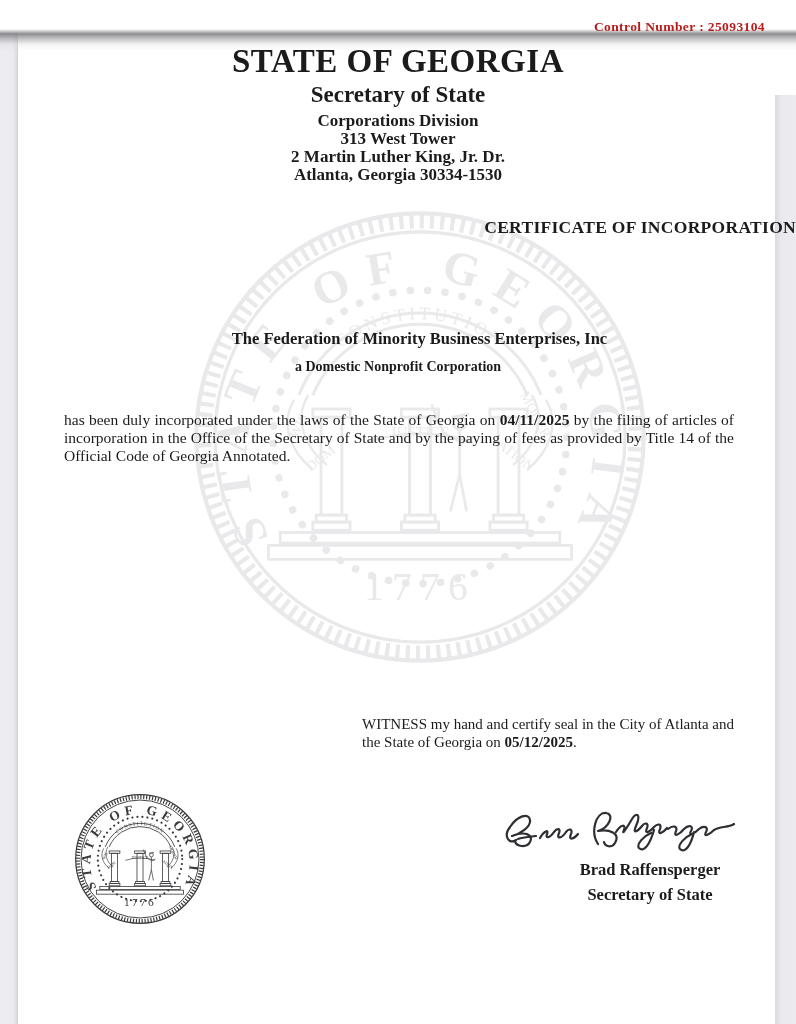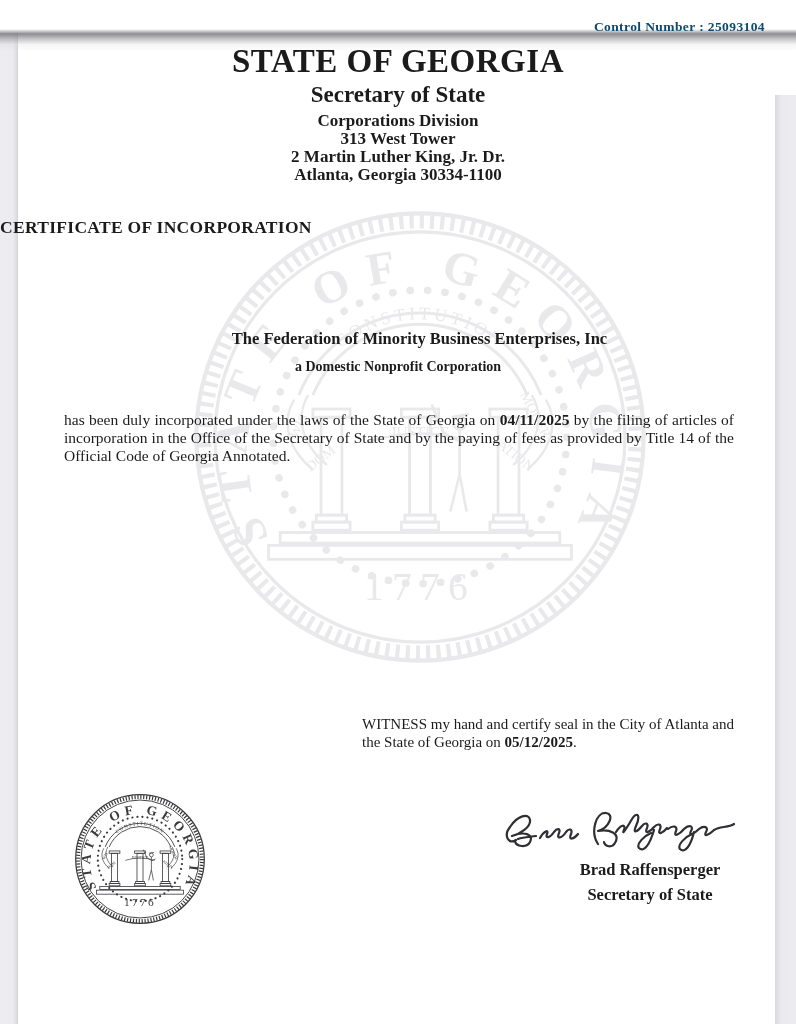--- a/index.html
+++ b/index.html
@@ -25,39 +25,39 @@
       rgba(150,150,154,0.55) 45%,
       rgba(210,210,214,0.25) 70%,
       rgba(255,255,255,0) 100%);
   }
   .control-number-clip{
     position:absolute;top:17px;right:31px;height:16px;width:200px;
     overflow:hidden;text-align:right;
   }
   .control-number-clip span{
     display:inline-block;margin-top:-7px;
-    font-weight:bold;font-size:13.5px;letter-spacing:.4px;color:#0c4a6e;
+    font-weight:bold;font-size:13.5px;letter-spacing:.4px;color:#b91c1c;
   }
   
   .watermark{
     position:absolute;left:187px;top:204px;width:466px;height:466px;
     color:#e9e9eb;
   }
   .seal-stamp{
     position:absolute;left:73px;top:792px;width:134px;height:134px;
     color:#3a3a3d;
   }
   .defs-holder{position:absolute;width:0;height:0;overflow:hidden;}
   
   .header-block{position:absolute;left:0;top:42px;width:796px;text-align:center;z-index:2;}
   .state-title{font-size:33px;font-weight:bold;letter-spacing:.5px;line-height:38px;margin:0;}
   .office-title{font-size:23px;font-weight:bold;line-height:26px;margin:2px 0 4px;}
   .addr-line{font-size:17px;font-weight:bold;line-height:18px;}
   .cert-title{
-    position:absolute;left:0;top:217px;width:796px;text-align:left;
+    position:absolute;left:0;top:217px;width:796px;text-align:right;
     font-size:17.5px;font-weight:bold;letter-spacing:.3px;z-index:2;
   }
   .body-para{
     position:absolute;left:64px;width:670px;
     font-size:15.5px;line-height:18.4px;text-align:justify;z-index:2;
   }
   .intro-para{top:256px;}
   .incorp-para{top:395px;}
   .company-block{position:absolute;left:0;top:329px;width:796px;text-align:center;z-index:2;}
   .company-name{font-size:16.5px;font-weight:bold;line-height:19px;margin-left:43px;}
@@ -153,21 +153,21 @@
   <svg class="watermark" viewBox="0 0 200 200">
     <use href="#ga-seal"></use>
   </svg>
 
   <div class="header-block">
     <h1 class="state-title">STATE OF GEORGIA</h1>
     <div class="office-title">Secretary of State</div>
     <div class="addr-line">Corporations Division</div>
     <div class="addr-line">313 West Tower</div>
     <div class="addr-line">2 Martin Luther King, Jr. Dr.</div>
-    <div class="addr-line">Atlanta, Georgia 30334-1100</div>
+    <div class="addr-line">Atlanta, Georgia 30334-1530</div>
   </div>
 
   <div class="cert-title">CERTIFICATE OF INCORPORATION</div>
 
 
   <div class="company-block">
     <div class="company-name">The Federation of Minority Business Enterprises, Inc</div>
     <div class="company-type">a Domestic Nonprofit Corporation</div>
   </div>
 

